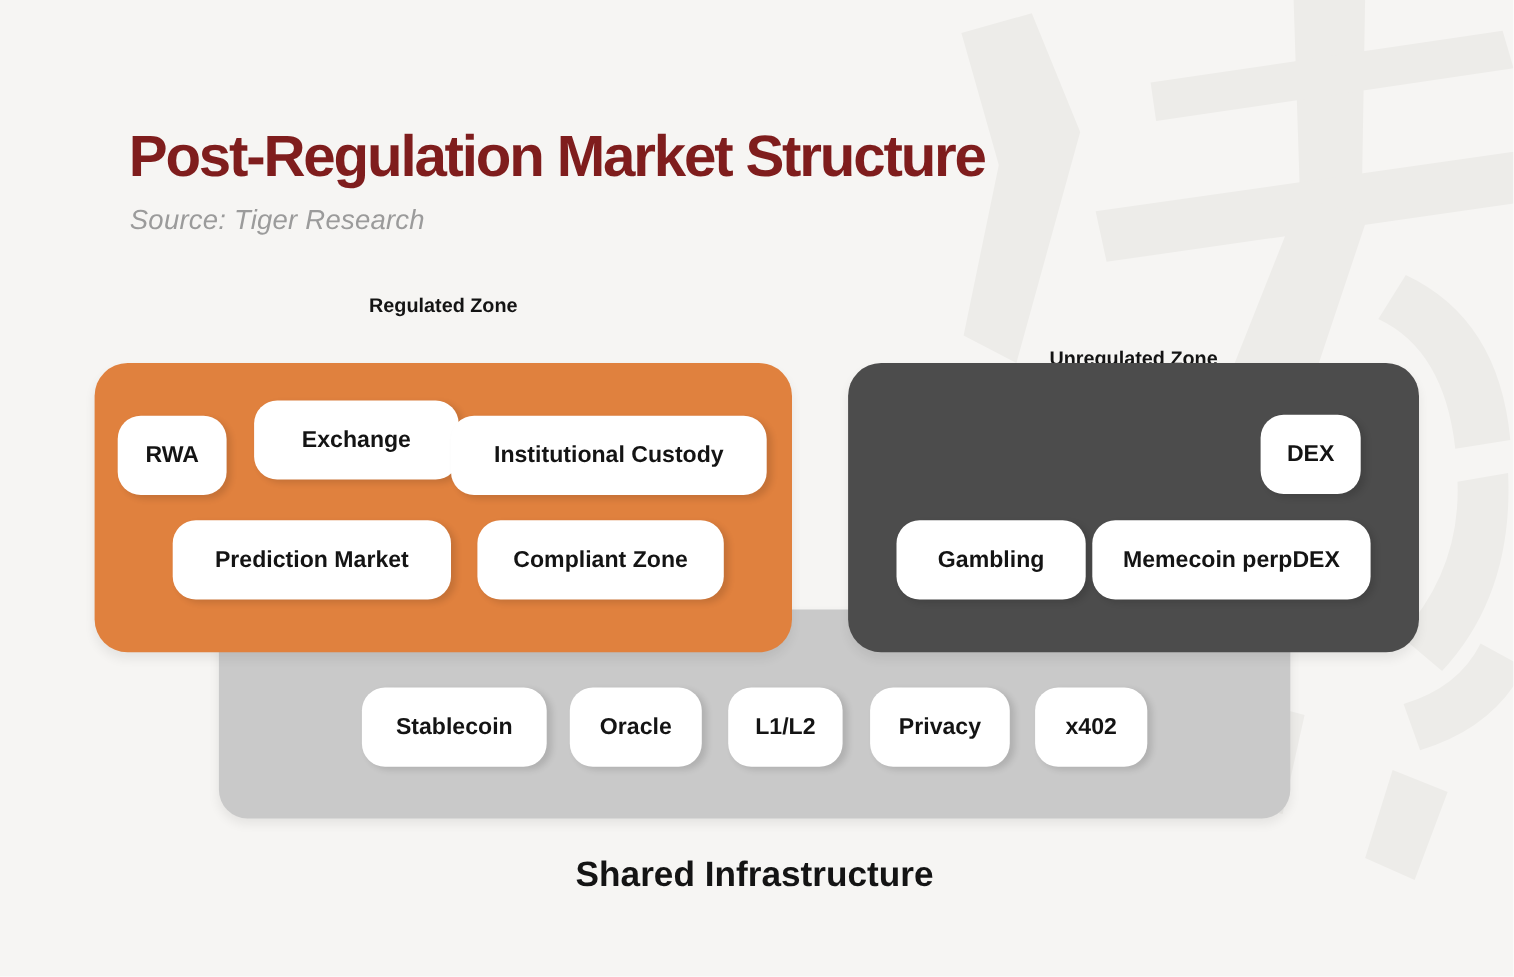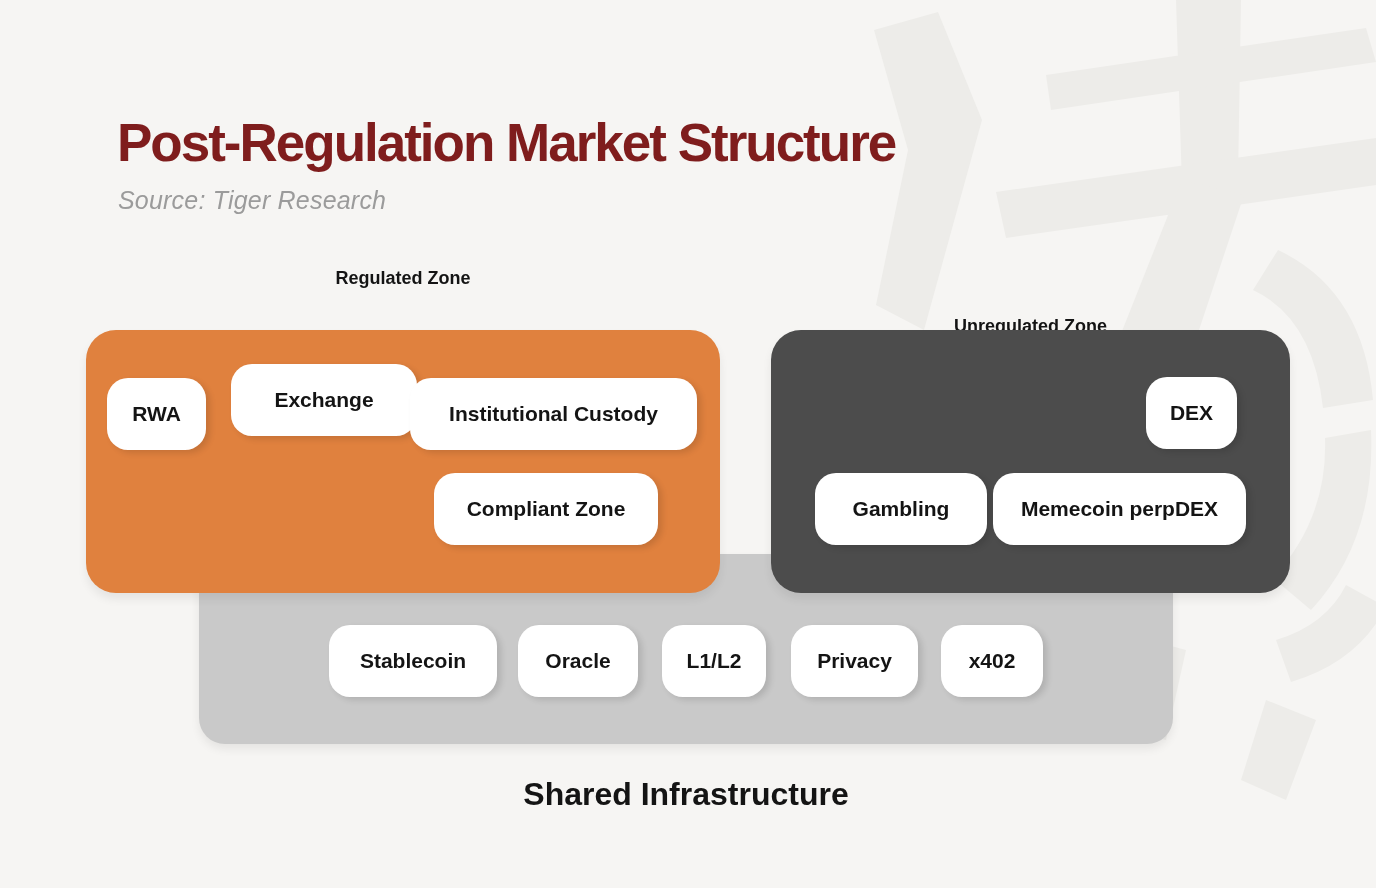--- a/index.html
+++ b/index.html
@@ -132,20 +132,21 @@
   <div class="zone-label regulated">Regulated Zone</div>
   <div class="zone-label unregulated">Unregulated Zone</div>
 
   <div class="infra-bar"></div>
   <div class="zone-box regulated"></div>
   <div class="zone-box unregulated"></div>
 
   <div class="chip" style="left:107px; top:378px; width:99px">RWA</div>
   <div class="chip" style="left:231px; top:364px; width:186px">Exchange</div>
   <div class="chip" style="left:410px; top:378px; width:287px">Institutional Custody</div>
+  <div class="chip" style="left:157px; top:473px; width:253px">Prediction Market</div>
   <div class="chip" style="left:434px; top:473px; width:224px">Compliant Zone</div>
 
   <div class="chip" style="left:1146px; top:377px; width:91px">DEX</div>
   <div class="chip" style="left:815px; top:473px; width:172px">Gambling</div>
   <div class="chip" style="left:993px; top:473px; width:253px">Memecoin perpDEX</div>
 
   <div class="chip" style="left:329px; top:625px; width:168px">Stablecoin</div>
   <div class="chip" style="left:518px; top:625px; width:120px">Oracle</div>
   <div class="chip" style="left:662px; top:625px; width:104px">L1/L2</div>
   <div class="chip" style="left:791px; top:625px; width:127px">Privacy</div>

